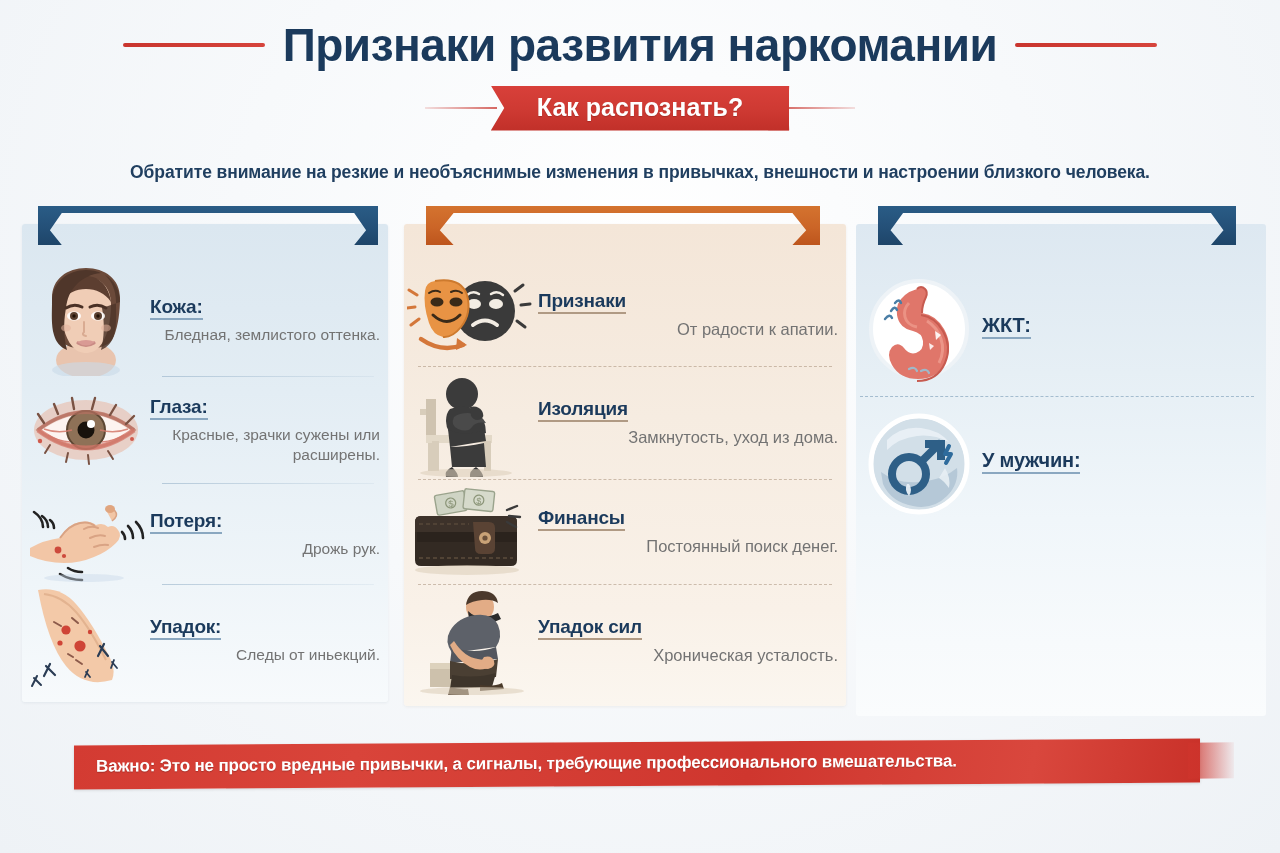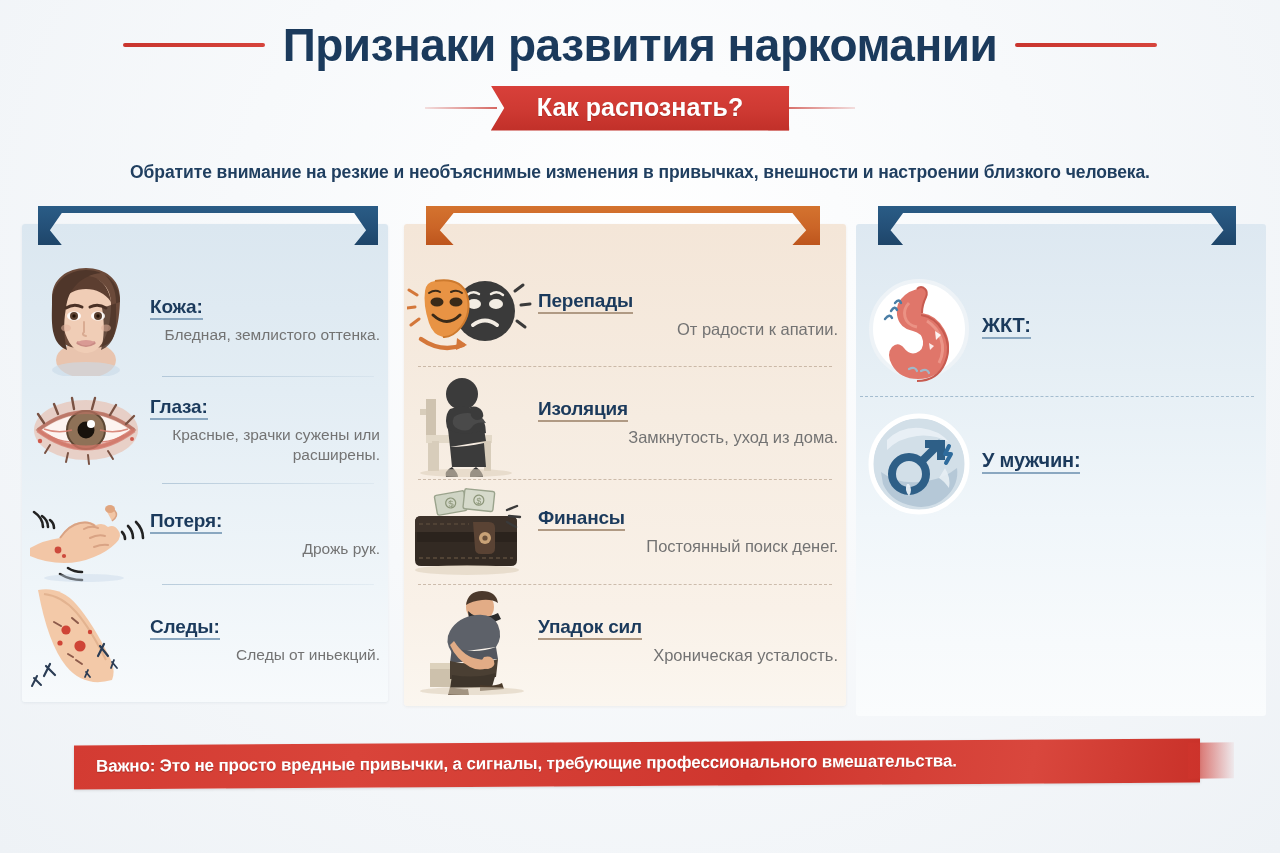--- a/index.html
+++ b/index.html
@@ -404,21 +404,21 @@
             <circle cx="66" cy="44" r="2.2" fill="#cf4436"></circle>
             <path d="M30 34l7 4M48 30l6 5M52 72l6 4M44 66l5 3" stroke="#8c5a4a" stroke-width="2" stroke-linecap="round"></path>
             <path d="M76 58l8 10M80 56l-6 12" stroke="#2a3c54" stroke-width="2.2" stroke-linecap="round"></path>
             <path d="M22 78l9 9M26 76l-6 12" stroke="#2a3c54" stroke-width="2.2" stroke-linecap="round"></path>
             <path d="M10 90l7 7M13 88l-5 10" stroke="#2a3c54" stroke-width="2" stroke-linecap="round"></path>
             <path d="M88 74l5 6M90 72l-3 8" stroke="#2a3c54" stroke-width="1.8" stroke-linecap="round"></path>
             <path d="M62 84l4 5M64 82l-3 7" stroke="#2a3c54" stroke-width="1.8" stroke-linecap="round"></path>
           </svg>
         </div>
         <div class="text-cell">
-          <div class="row-head">Следы:</div>
+          <div class="row-head">Упадок:</div>
           <div class="row-body">Следы от иньекций.</div>
         </div>
       </div>
 
     </div>
   </div>
 
   <div class="col col-mid">
     <div class="panel panel-cream"></div>
     <div class="banner banner-orange banner-mid">
@@ -442,21 +442,21 @@
             <path d="M26 46q14 13 27 0-13 11-27 0z" fill="#3a2a18"></path>
             <path d="M26 46q14 13 27 0" fill="none" stroke="#3a2a18" stroke-width="3" stroke-linecap="round"></path>
             <path d="M22 24q6-4 11-1M44 23q6-3 11 1" stroke="#3a2a18" stroke-width="2" fill="none" stroke-linecap="round"></path>
             <path d="M10 26l-8-5M8 38l-9 1M12 50l-8 6" stroke="#d4773a" stroke-width="3" stroke-linecap="round"></path>
             <path d="M108 22l8-6M114 36l9-1M110 52l8 6" stroke="#3a3a3a" stroke-width="3" stroke-linecap="round"></path>
             <path d="M14 70q20 14 42 6" fill="none" stroke="#d4773a" stroke-width="4.5" stroke-linecap="round"></path>
             <path d="M50 69l10 7-11 5z" fill="#d4773a"></path>
           </svg>
         </div>
         <div class="text-cell">
-          <div class="row-head cream">Перепады</div>
+          <div class="row-head cream">Признаки</div>
           <div class="row-body big">От радости к апатии.</div>
         </div>
       </div>
 
       <div class="sep-dashed" style="margin:0 14px;"></div>
 
       <div class="row" style="height:112px;">
         <div class="icon-cell" style="width:134px;height:112px;">
           <svg class="ico" width="130" height="108" viewBox="0 0 130 108">
             <path d="M14 40h14v62h-6V46H14z" fill="#d8cdbb"></path>

